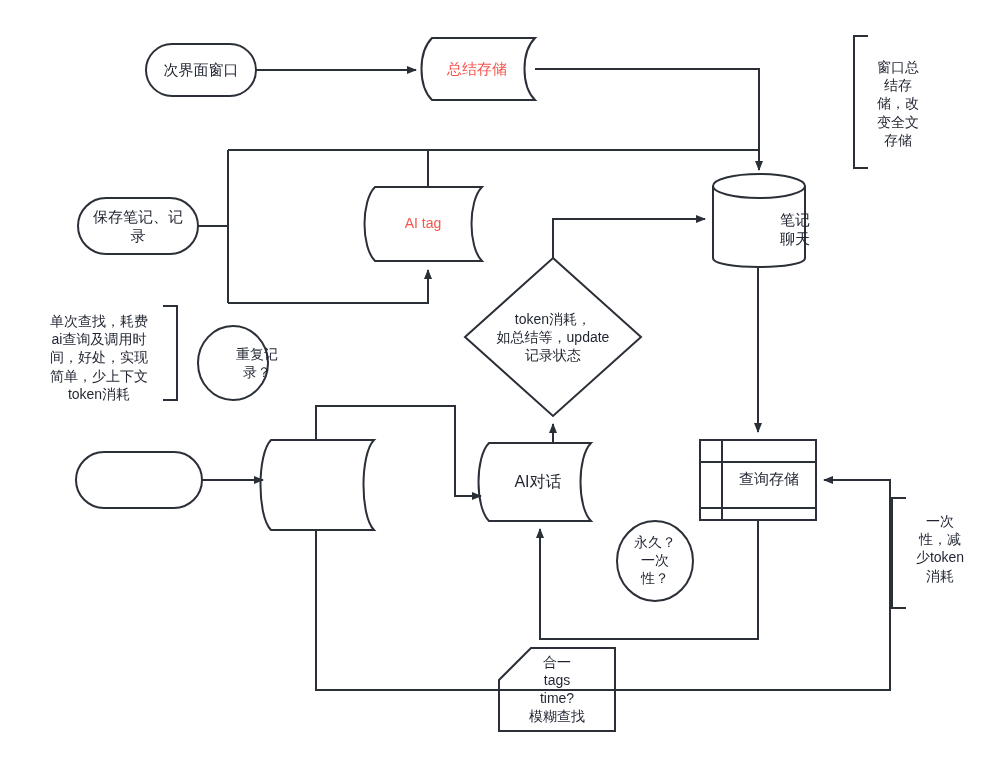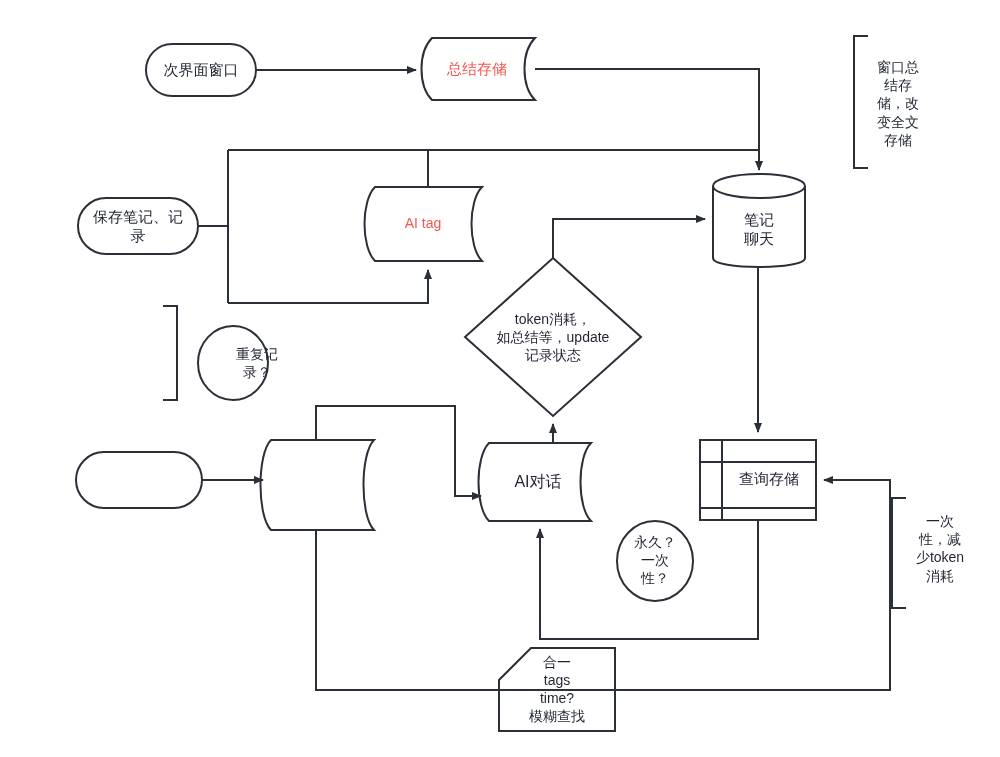--- a/index.html
+++ b/index.html
@@ -142,21 +142,21 @@
 
   <div class="shape-label" style="left:146px; top:44px; width:110px; height:52px;">次界面窗口</div>
 
   <div class="shape-label red" style="left:432px; top:44px; width:90px; height:50px;text-align:right;">总结存储</div>
 
   <div class="shape-label" style="left:78px; top:198px; width:120px; height:56px;">保存笔记、记
 录</div>
 
   <div class="shape-label red" style="left:378px; top:198px; width:90px; height:52px; font-size:14px;">AI tag</div>
 
-  <div class="shape-label" style="left:714px; top:196px; width:90px; height:66px;">笔记
+  <div class="shape-label" style="left:750px; top:196px; width:90px; height:66px;">笔记
 聊天</div>
 
   <div class="shape-label" style="left:468px; top:302px; width:170px; height:72px; font-size:14px;">token消耗，
 如总结等，update
 记录状态</div>
 
   <div class="shape-label" style="left:200px; top:338px; width:66px; height:52px; font-size:14px;margin-left:24px;">重复记
 录？</div>
 
 
@@ -173,19 +173,24 @@
 tags
 time?
 模糊查找</div>
 
   <div class="note-text" style="left:866px; top:58px; width:64px;">窗口总
 结存
 储，改
 变全文
 存储</div>
 
+  <div class="note-text" style="left:32px; top:312px; width:134px;">单次查找，耗费
+ai查询及调用时
+间，好处，实现
+简单，少上下文
+token消耗</div>
 
   <div class="note-text" style="left:904px; top:512px; width:72px;">一次
 性，减
 少token
 消耗</div>
 
 </div>
 
 </body></html>

